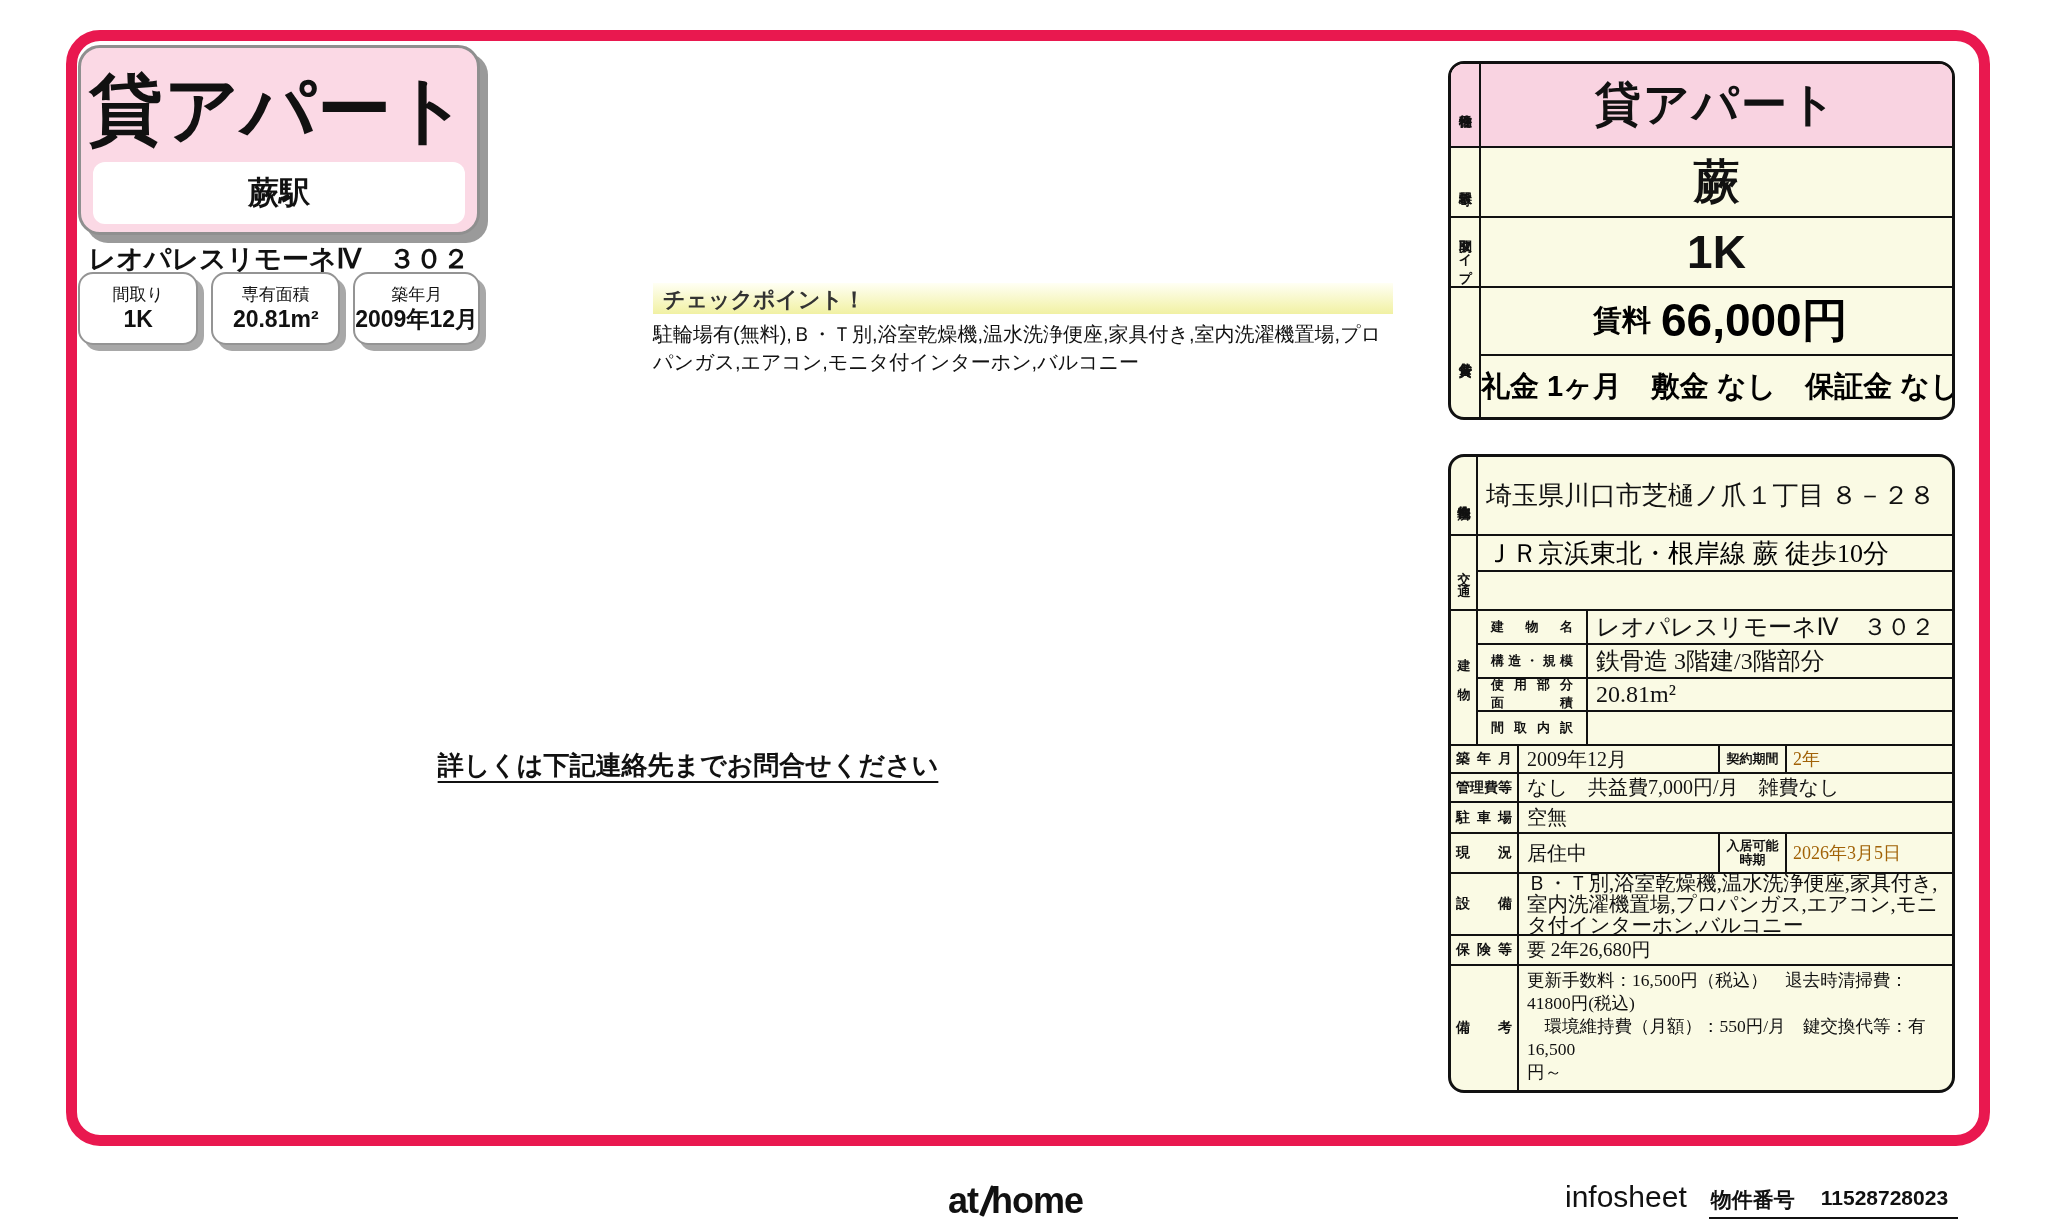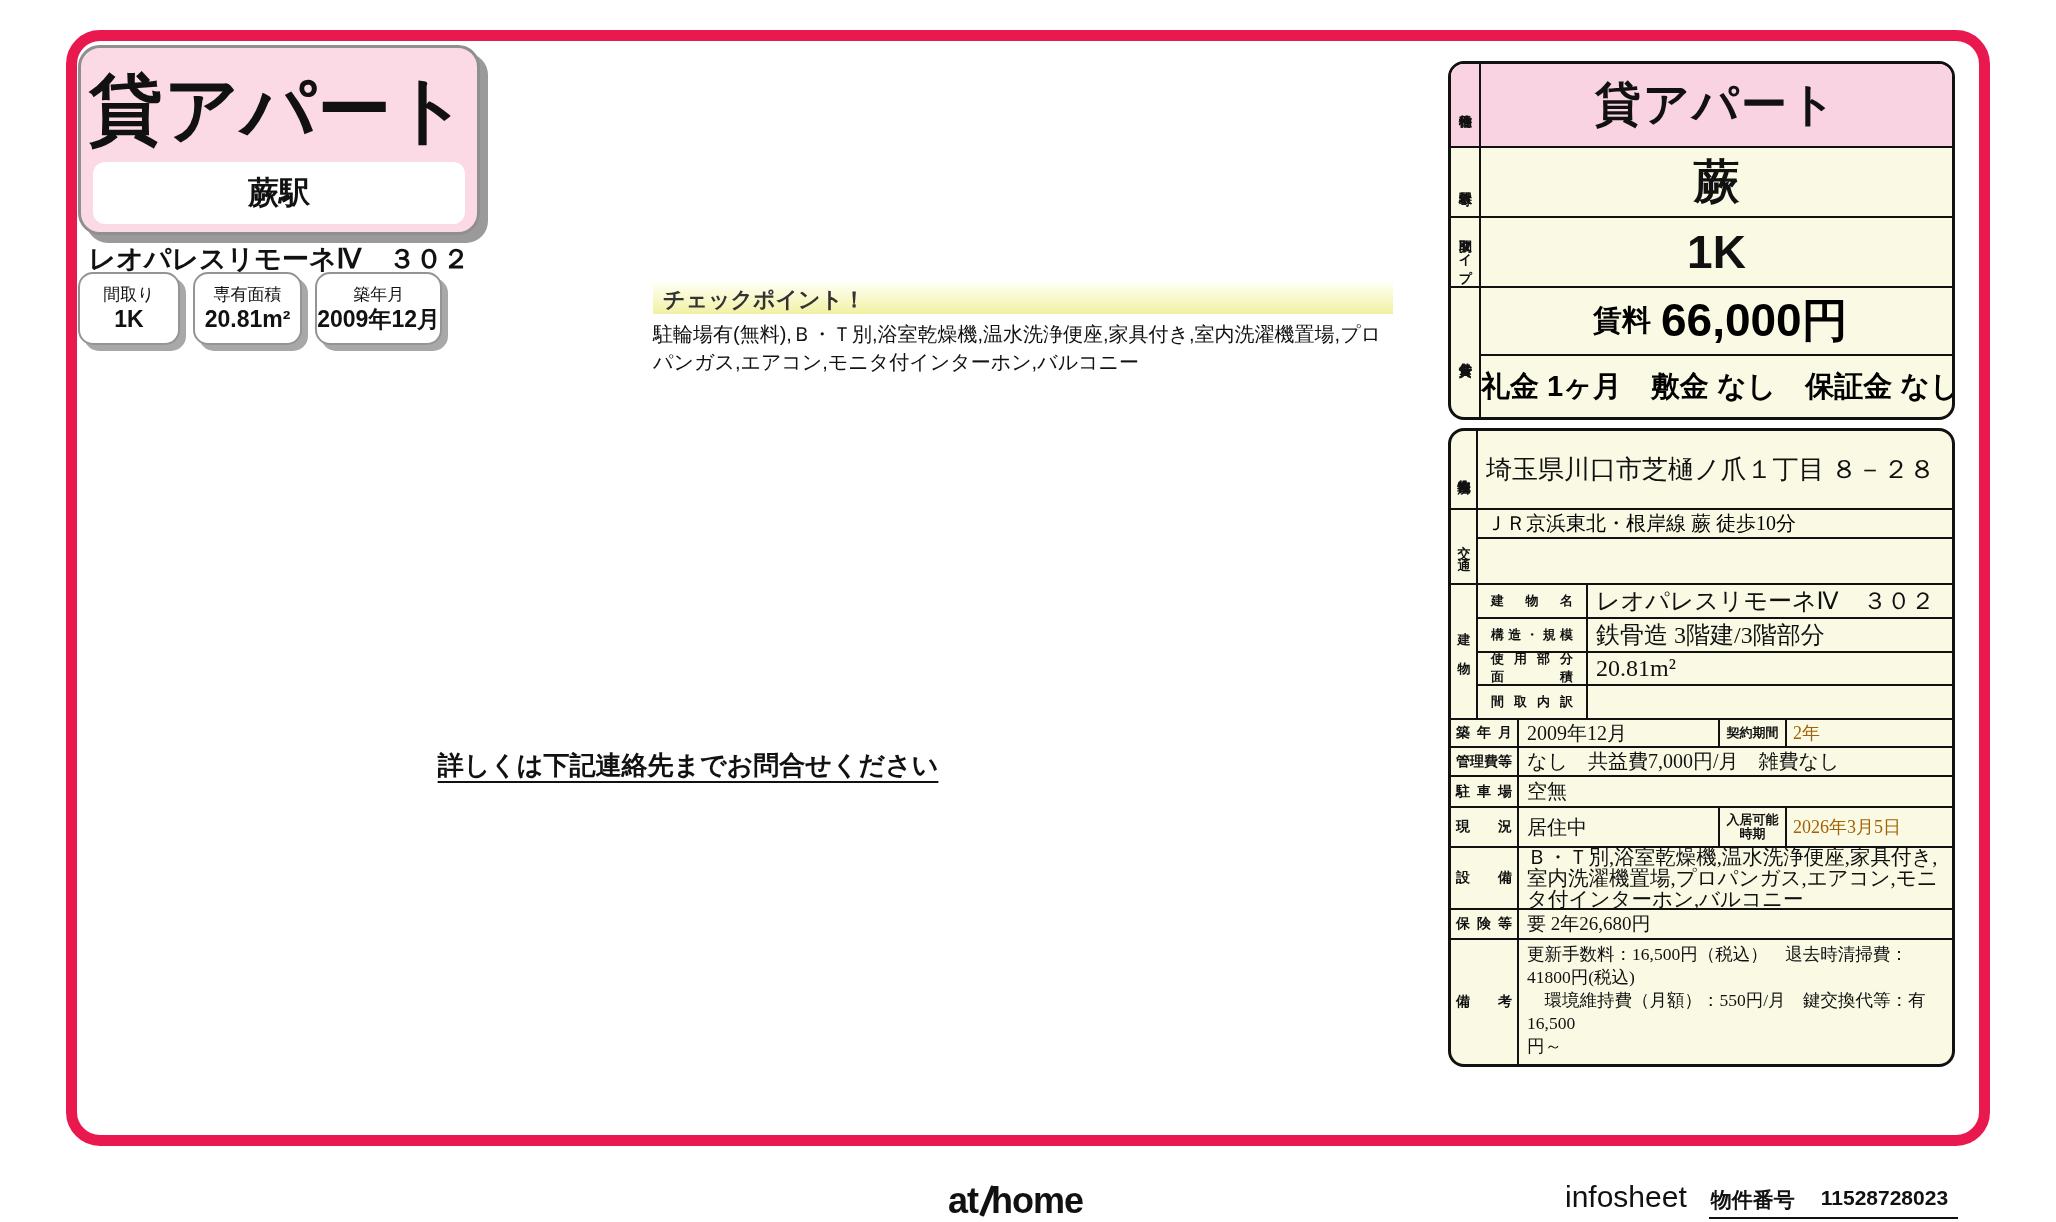--- a/index.html
+++ b/index.html
@@ -17,21 +17,21 @@
   .hero-type { position:absolute; left:0; top:2px; width:100%; height:122px;
                display:flex; align-items:center; justify-content:center;
                font-size:74px; font-weight:bold; color:#111; letter-spacing:1px; white-space:nowrap;}
   .hero-station-box { position:absolute; left:12px; right:12px; bottom:8px; height:62px;
                background:#fff; border-radius:12px; display:flex; align-items:center; justify-content:center; }
   .hero-station { font-size:31px; font-weight:bold; color:#111; }
 
   .building-title { position:absolute; left:78px; top:241px; width:402px;
                text-align:center; font-size:27px; font-weight:600; color:#111; white-space:nowrap;}
 
-  .mini-boxes { position:absolute; left:78px; top:272px; width:364px; display:flex; gap:13px; }
+  .mini-boxes { position:absolute; left:78px; top:272px; width:402px; display:flex; gap:13px; }
   .mini-box { height:73px; background:#fff; border:2px solid #949494; border-radius:15px;
               box-shadow:6px 6px 0 #a8a8a8; display:flex; flex-direction:column;
               align-items:center; justify-content:center; padding-top:2px;}
   .mini-box .mb-label { font-size:17px; color:#111; line-height:1.2; }
   .mini-box .mb-value { font-size:23px; font-weight:bold; color:#111; line-height:1.25; white-space:nowrap;}
   .mb-1 { width:122px; } .mb-2 { width:131px; } .mb-3 { width:128px; }
 
   
   .cp-title { position:absolute; left:653px; top:283px; width:740px; height:31px;
               background:linear-gradient(to bottom, #fffff4 0%, #f1f1a3 100%);
@@ -60,41 +60,41 @@
   .srow-layout { height:70px; } .srow-layout .s-val { font-size:46px; }
   .srow-terms { flex:1; }
   .terms-col { flex:1; display:flex; flex-direction:column; }
   .terms-rent { height:66px; display:flex; align-items:center; justify-content:center; gap:10px; }
   .terms-rent .rent-small { font-size:29px; font-weight:bold; }
   .terms-rent .rent-big { font-size:46px; font-weight:bold; white-space:nowrap;}
   .terms-cond { flex:1; border-top:2px solid #111; display:flex; align-items:center; justify-content:center;
                 font-size:29px; font-weight:bold; white-space:nowrap; }
 
   
-  .dtable { position:absolute; left:1448px; top:428px; width:507px; height:639px;
+  .dtable { position:absolute; left:1448px; top:454px; width:507px; height:639px;
             border:3px solid #111; border-radius:16px; background:#fafae4; overflow:hidden;
             display:flex; flex-direction:column; font-family:"Liberation Serif", serif; }
   .drow { display:flex; }
   .drow + .drow { border-top:2px solid #111; }
   .d-vlabel { width:27px; flex:none; display:flex; align-items:center; justify-content:center;
               writing-mode:vertical-rl; text-orientation:upright; font-size:13px; font-weight:bold;
               color:#111; border-right:2px solid #111; font-family:"Liberation Sans", sans-serif; }
   .d-vlabel.sp2 { letter-spacing:12px; }
   .d-vlabel.sp3 { letter-spacing:30px; }
   .d-hlabel { width:68px; flex:none; display:flex; align-items:center; color:#111;
               font-size:14px; font-weight:bold; border-right:2px solid #111; padding:0 5px;
               font-family:"Liberation Sans", sans-serif; }
   .d-hlabel > span { width:100%; text-align:justify; text-align-last:justify; }
   .d-val { flex:1; display:flex; align-items:center; color:#111; padding:0 8px; min-width:0; }
   .serif { font-family:"Liberation Serif", serif; }
 
   .drow-addr { height:77px; } .drow-addr .d-val { font-size:26px; }
   .drow-access { height:75px; }
   .access-col { flex:1; display:flex; flex-direction:column; }
-  .access-main { height:27px; display:flex; align-items:center; padding:0 8px; font-size:20px; }
+  .access-main { height:34px; display:flex; align-items:center; padding:0 8px; font-size:26px; }
   .access-sub { flex:1; border-top:2px solid #111; }
   .drow-building { height:135px; }
   .bld-col { flex:1; display:flex; flex-direction:column; }
   .bld-sub { display:flex; flex:1; min-height:0; }
   .bld-sub + .bld-sub { border-top:2px solid #111; }
   .bld-sublabel { width:110px; flex:none; display:flex; align-items:center; padding:11px 13px;
                   font-size:13px; font-weight:bold; color:#111; border-right:2px solid #111;
                   font-family:"Liberation Sans", sans-serif; }
   .bld-sublabel > span { width:100%; text-align:justify; text-align-last:justify; white-space:pre-line; }
   .bld-val { flex:1; display:flex; align-items:center; padding:0 8px; font-size:24px; color:#111; white-space:nowrap;}

